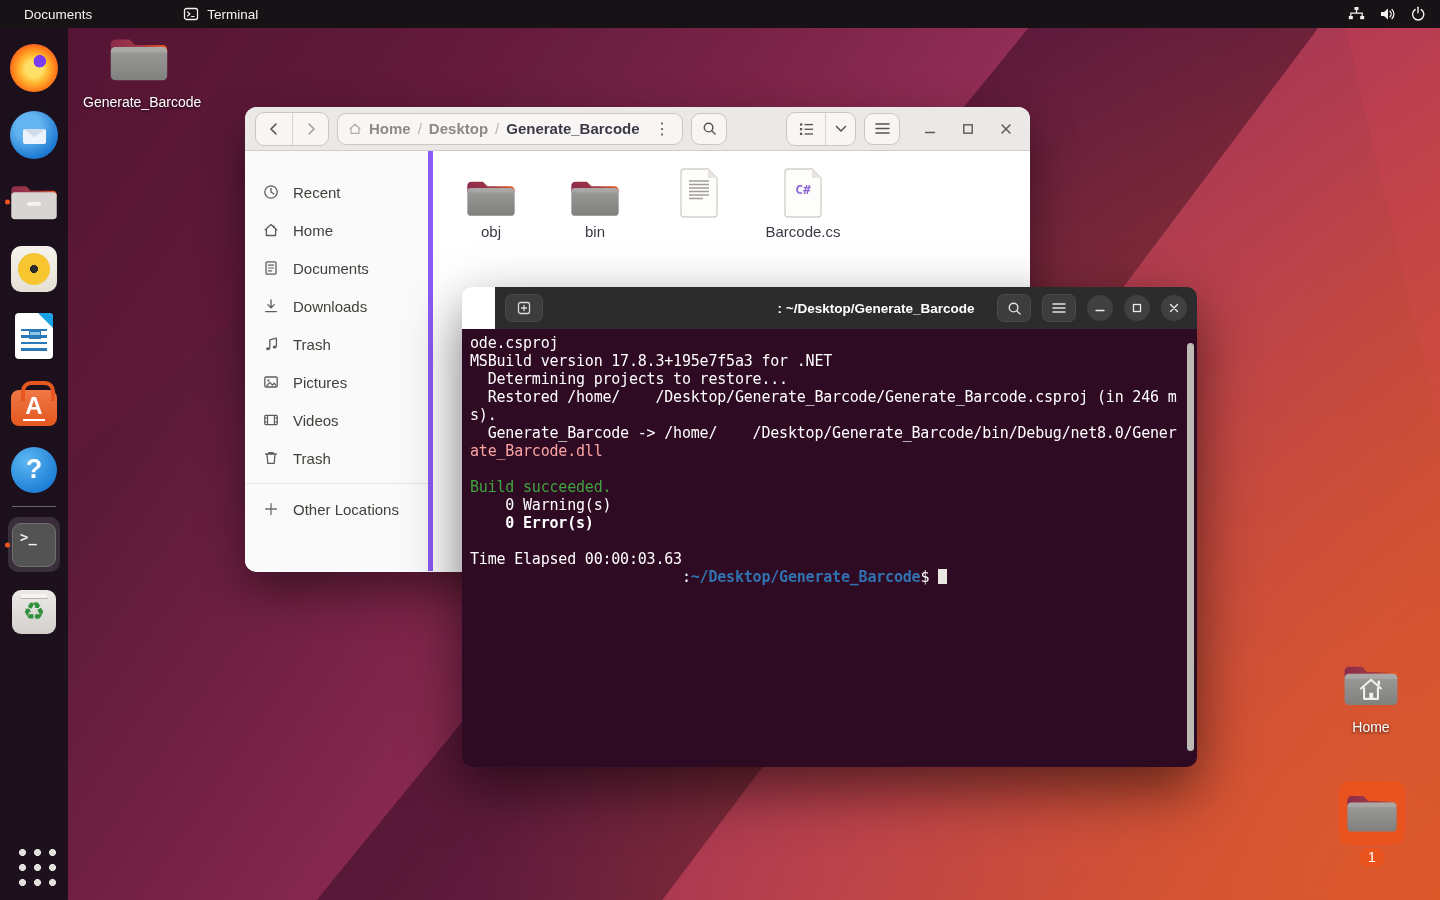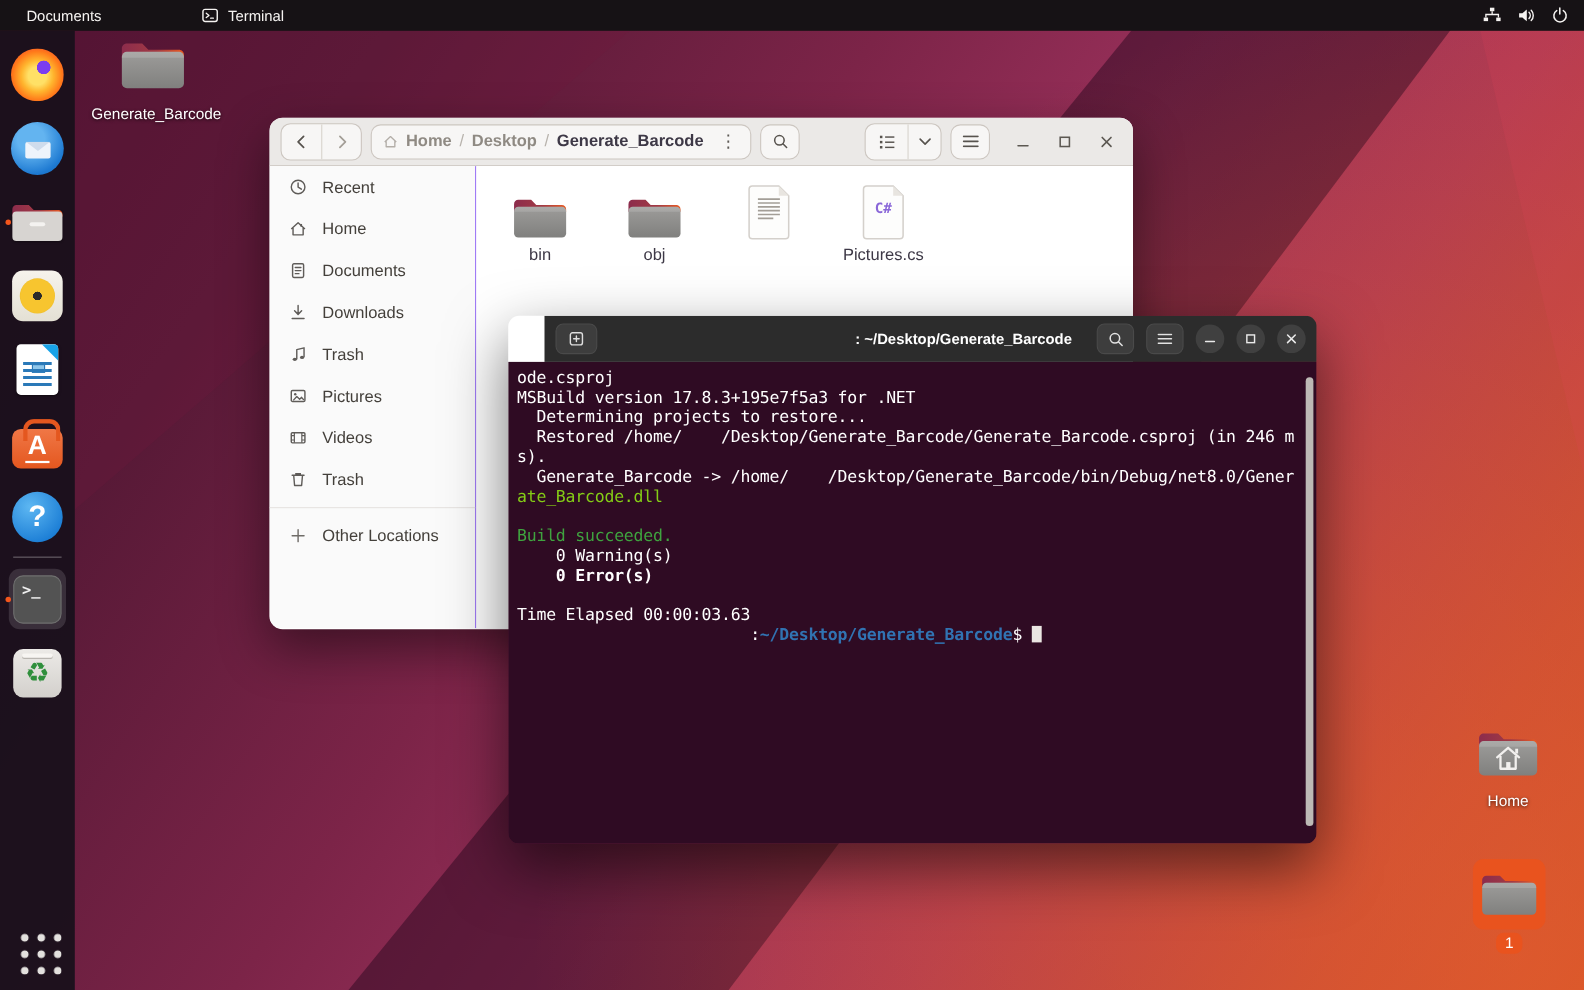--- a/index.html
+++ b/index.html
@@ -86,21 +86,21 @@
   .crumb-sep { color:#b8b3ad; }
   .crumb-cur { color:#3d3846; font-weight:700; }
   .kebab { margin-left:auto; color:#5f5b56; font-size:16px; padding:0 2px; cursor:pointer; }
   .sq-btn { width:36px; height:32px; border-radius:9px; }
   .split-group { display:flex; border:1px solid #ccc6c0; border-radius:9px; overflow:hidden; background:#f7f6f5; margin-left:auto; }
   .split-group .sbtn { height:32px; display:flex; align-items:center; justify-content:center; }
   .split-group .sbtn.a { width:38px; } .split-group .sbtn.b { width:30px; border-left:1px solid #d8d3cd; }
   .fw-controls { display:flex; align-items:center; gap:26px; margin:0 8px 0 16px; }
   .fw-controls .wc { color:#5c5852; cursor:pointer; display:flex; }
   .fw-body { display:flex; height:420px; }
-  .fw-sidebar { width:188px; background:#fafafa; border-right:1px solid #8b5cf6; padding-top:0; }
+  .fw-sidebar { width:188px; background:#fafafa; border-right:5px solid #8b5cf6; padding-top:22px; }
   .side-item { height:38px; display:flex; align-items:center; gap:14px; padding-left:18px; font-size:15px; color:#44403b; cursor:pointer; }
   .side-item svg { flex:0 0 auto; }
   .side-sep { height:1px; background:#e6e3e0; margin:6px 0; }
   .fw-content { flex:1; background:#fff; padding:10px 0 0 6px; display:flex; align-items:flex-start; }
   .file-cell { width:104px; text-align:center; padding-top:2px; cursor:pointer; }
   .file-cell .fname { margin-top:4px; font-size:15px; line-height:17px; color:#3d3846; white-space:pre-line; }
   .file-ico { height:56px; display:flex; align-items:flex-end; justify-content:center; }
 
   
   #term-win { position:absolute; left:462px; top:287px; width:735px; height:480px; border-radius:10px;
@@ -316,48 +316,48 @@
       </div>
     </div>
 
     <div class="fw-content">
       <div class="file-cell">
         <div class="file-ico">
             <svg width="52" height="42" viewBox="0 0 67 52">
               <use href="#folderShape"></use>
             </svg>
           </div>
-        <div class="fname">bin</div>
+        <div class="fname">obj</div>
       </div>
       <div class="file-cell">
         <div class="file-ico">
             <svg width="52" height="42" viewBox="0 0 67 52">
               <use href="#folderShape"></use>
             </svg>
           </div>
-        <div class="fname">obj</div>
+        <div class="fname">bin</div>
       </div>
       <div class="file-cell">
         <div class="file-ico">
           <svg width="42" height="52" viewBox="0 0 42 52">
             <path d="M3 5c0-1.7 1.3-3 3-3h24l9 9v36c0 1.7-1.3 3-3 3H6c-1.7 0-3-1.3-3-3z" fill="#fdfdfc" stroke="#d4d0cb" stroke-width="1.4"></path>
             <path d="M30 2l9 9h-9z" fill="#e8e5e0"></path>
             <path d="M11 14h20M11 17.5h20M11 21h20M11 24.5h20M11 28h20M11 31.5h14" stroke="#a39e97" stroke-width="1.5"></path>
           </svg>
         </div>
       </div>
       <div class="file-cell">
         <div class="file-ico">
           <svg width="42" height="52" viewBox="0 0 42 52">
             <path d="M3 5c0-1.7 1.3-3 3-3h24l9 9v36c0 1.7-1.3 3-3 3H6c-1.7 0-3-1.3-3-3z" fill="#fdfdfc" stroke="#d4d0cb" stroke-width="1.4"></path>
             <path d="M30 2l9 9h-9z" fill="#e8e5e0"></path>
             <text x="21" y="27" text-anchor="middle" font-family="DejaVu Sans Mono, monospace" font-size="13" font-weight="bold" fill="#8a67d8">C#</text>
           </svg>
         </div>
-        <div class="fname">Pictures.cs</div>
+        <div class="fname">Barcode.cs</div>
       </div>
     </div>
   </div>
 </div>
 
 <div id="term-win">
   <div class="tw-header">
     <div class="tw-btn tw-newtab">
       <svg width="16" height="16" viewBox="0 0 16 16">
         <rect x="2.5" y="2.5" width="11" height="11" rx="2" stroke="#dedede" stroke-width="1.3" fill="none"></rect>
@@ -395,21 +395,21 @@
     </div>
   </div>
   <div class="tw-body">
     <div class="tw-scrollbar"></div>
       <div class="tline"><span style="color: rgb(255, 255, 255);">ode.csproj</span></div>
       <div class="tline"><span style="color: rgb(255, 255, 255);">MSBuild version 17.8.3+195e7f5a3 for .NET</span></div>
       <div class="tline"><span style="color: rgb(255, 255, 255);">  Determining projects to restore...</span></div>
       <div class="tline"><span style="color: rgb(255, 255, 255);">  Restored /home/    /Desktop/Generate_Barcode/Generate_Barcode.csproj (in 246 m</span></div>
       <div class="tline"><span style="color: rgb(255, 255, 255);">s).</span></div>
       <div class="tline"><span style="color: rgb(255, 255, 255);">  Generate_Barcode -&gt; /home/    /Desktop/Generate_Barcode/bin/Debug/net8.0/Gener</span></div>
-      <div class="tline"><span style="color: #84cc16;">ate_Barcode.dll</span></div>
+      <div class="tline"><span style="color: #fca5a5;">ate_Barcode.dll</span></div>
       <div class="tline"><span style="color: rgb(255, 255, 255);"></span></div>
       <div class="tline"><span style="color: rgb(63, 163, 63);">Build succeeded.</span></div>
       <div class="tline"><span style="color: rgb(255, 255, 255);">    0 Warning(s)</span></div>
       <div class="tline"><span style="color: rgb(255, 255, 255); font-weight: bold;">    0 Error(s)</span></div>
       <div class="tline"><span style="color: rgb(255, 255, 255);"></span></div>
       <div class="tline"><span style="color: rgb(255, 255, 255);">Time Elapsed 00:00:03.63</span></div>
       <div class="tline"><span style="color: rgb(255, 255, 255);">                        :</span><span style="color: rgb(49, 115, 178); font-weight: bold;">~/Desktop/Generate_Barcode</span><span style="color: rgb(255, 255, 255);">$ </span><span class="cursor"></span></div>
     </div>
 </div>
 

